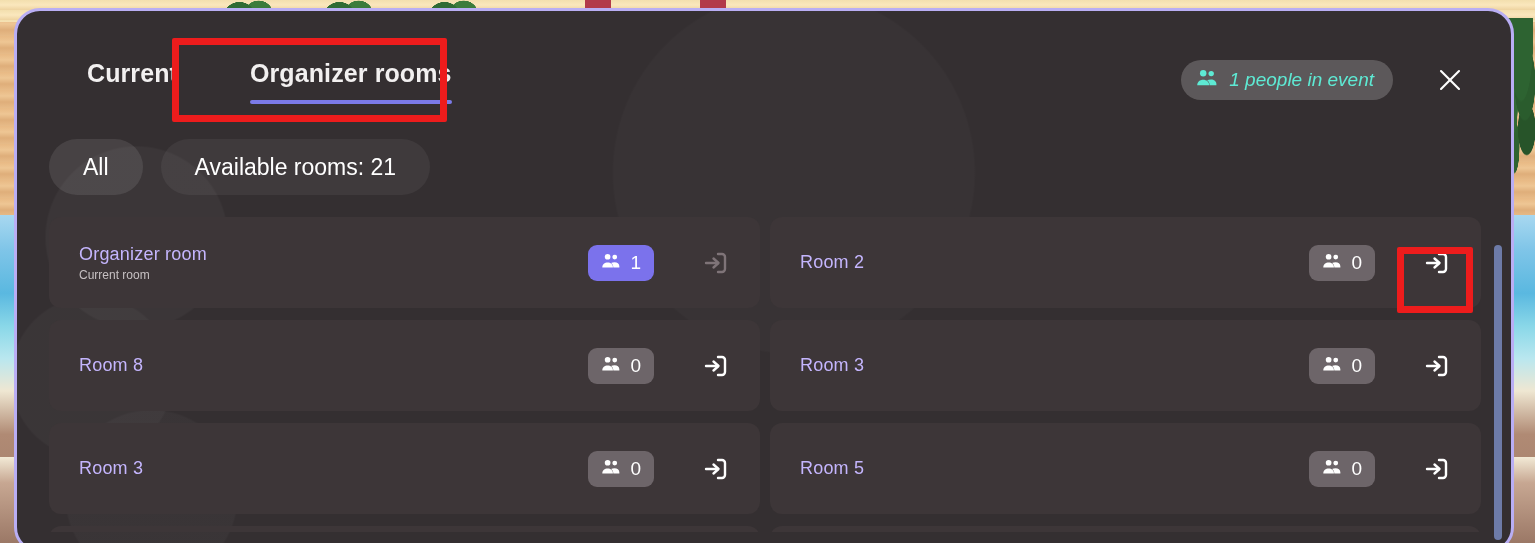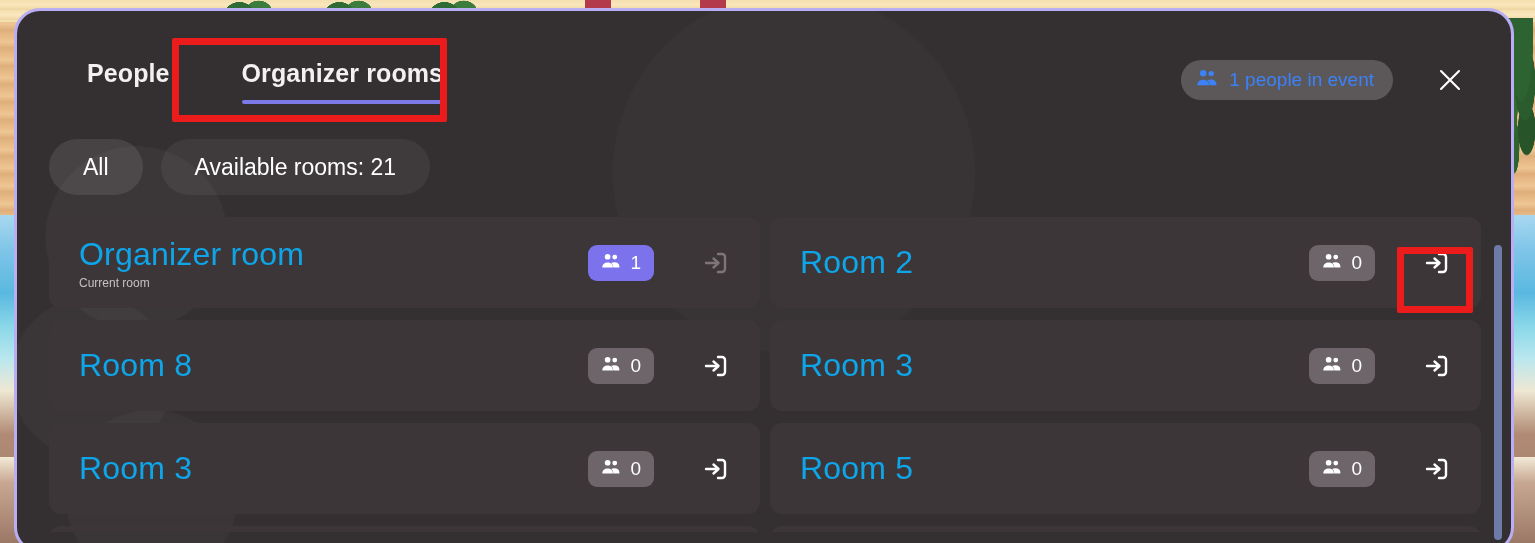--- a/index.html
+++ b/index.html
@@ -133,24 +133,25 @@
     padding-right: 40px;
   }
   .people-pill {
     display: flex;
     align-items: center;
     gap: 11px;
     height: 40px;
     padding: 0 19px 0 15px;
     border-radius: 20px;
     background: rgba(255,255,255,.20);
-    color: #3b82f6;
+    color: #5eead4;
     font-size: 19px;
     cursor: pointer;
     white-space: nowrap;
+    font-style: italic;
   }
   .close-btn {
     width: 42px; height: 42px;
     display: flex; align-items: center; justify-content: center;
     cursor: pointer;
     color: #ffffff;
     margin-left: 14px;
   }
 
   
@@ -193,22 +194,22 @@
     height: 91px;
     border-radius: 12px;
     background: #3d3638;
     display: flex;
     align-items: center;
     padding: 0 24px 0 30px;
     cursor: pointer;
   }
   .room-text { display: flex; flex-direction: column; gap: 3px; }
   .room-name {
-    color: #0ea5e9;
-    font-size: 32px;
+    color: #c4b5fd;
+    font-size: 18px;
     letter-spacing: .2px;
   }
   .room-sub {
     color: #c6c0c2;
     font-size: 12px;
   }
   .room-right {
     margin-left: auto;
     display: flex;
     align-items: center;
@@ -284,21 +285,21 @@
     <div class="bg-cup" style="left:700px"></div>
     <div class="bg-foliage"></div>
   </div>
 
   <div id="dialog">
 
     <div class="header">
 
       <div class="tabs">
         <div class="tab">
-          <span>People</span>
+          <span>Current</span>
           
         </div>
         <div class="tab active">
           <span>Organizer rooms</span>
           <span class="underline"></span>
         </div>
       </div>
 
       <div class="header-right">
         <div class="people-pill">

